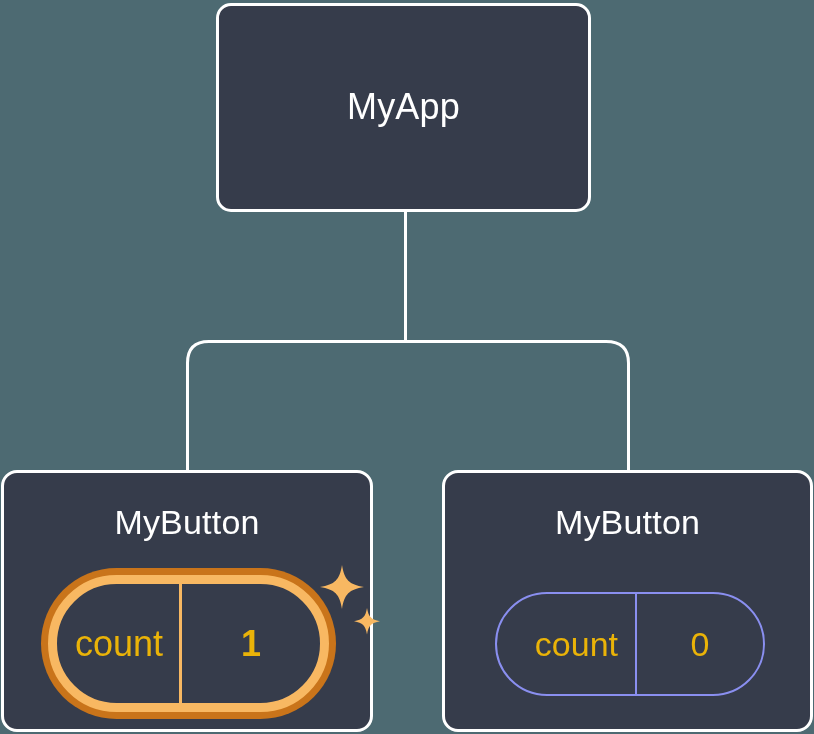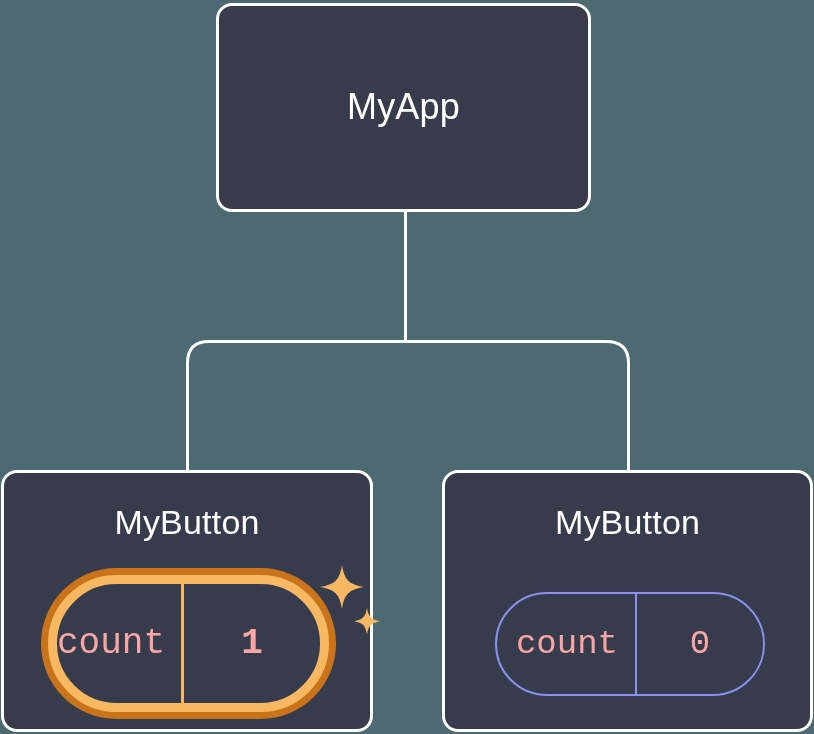--- a/index.html
+++ b/index.html
@@ -36,20 +36,21 @@
     box-sizing: border-box;
     background: #363c4b;
     border: 3px solid #ffffff;
     border-radius: 16px;
   }
   .node-card.root {
     left: 216px;
     top: 3px;
     width: 375px;
     height: 209px;
+    border-radius: 15px;
   }
   .node-card.child-left {
     left: 1px;
     top: 470px;
     width: 372px;
     height: 262px;
   }
   .node-card.child-right {
     left: 442px;
     top: 470px;
@@ -107,23 +108,22 @@
     border: 9px solid #f8b862;
     border-radius: 70px;
     box-shadow: 0 0 0 7px #c9741a;
   }
 
   .pill-key,
   .pill-val {
     display: flex;
     align-items: center;
     justify-content: center;
-    color: #fca5a5;
+    color: #eab308;
     line-height: 1;
-    font-family: Liberation Mono, monospace;
   }
 
   .pill.plain .pill-key {
     flex: 0 0 138px;
     font-size: 34px;
     justify-content: flex-end;
     padding-right: 17px;
     box-sizing: border-box;
   }
   .pill.plain .pill-val {

